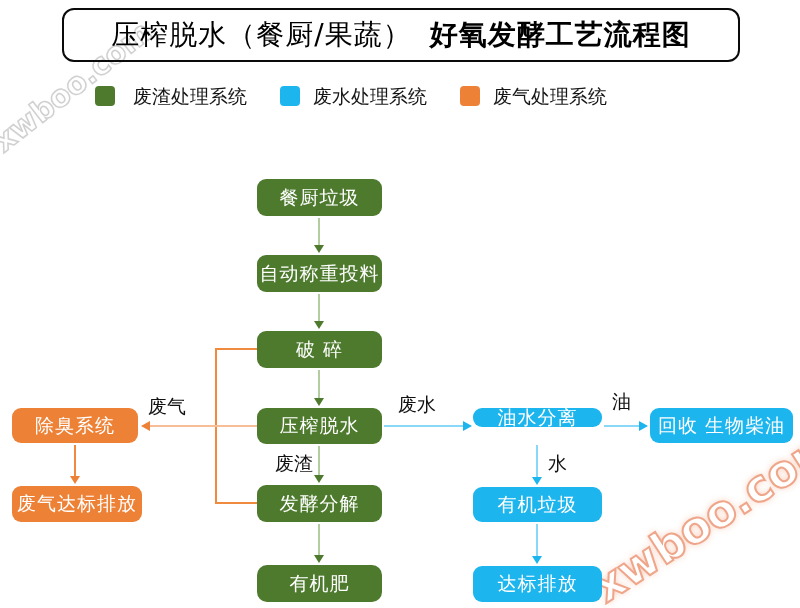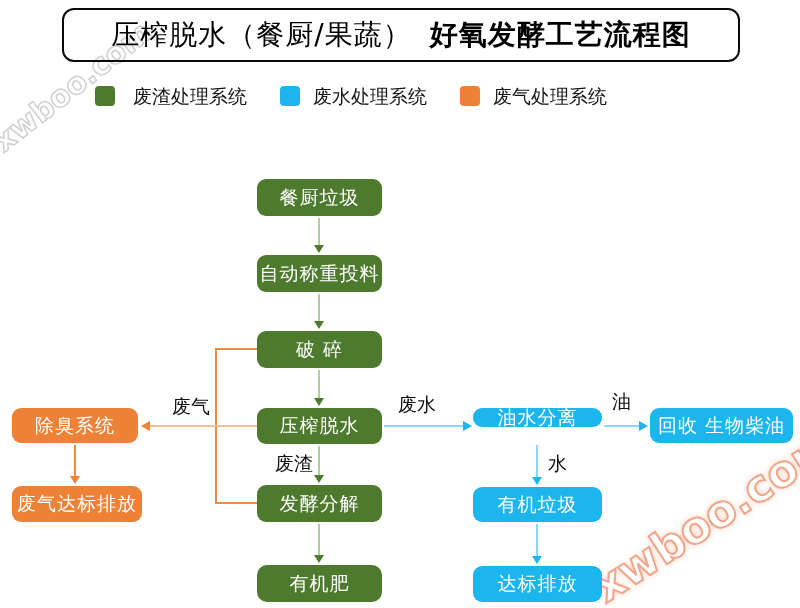--- a/index.html
+++ b/index.html
@@ -129,19 +129,19 @@
 
   <div class="hline oline" style="left:216px;top:348px;width:41px;"></div>
   <div class="vline oline" style="left:215px;top:348px;height:156px;"></div>
   <div class="hline oline" style="left:216px;top:502px;width:41px;"></div>
   <div class="hline oline-light" style="left:150px;top:425px;width:107px;"></div>
   <div class="head head-left oh-l" style="left:141px;top:421px;"></div>
 
   <div class="vline oline" style="left:74px;top:445px;height:31px;"></div>
   <div class="head head-down oh-d" style="left:70px;top:476px;"></div>
 
-  <div class="elabel" style="left:172px;top:394px;">废气</div>
+  <div class="elabel" style="left:148px;top:394px;">废气</div>
   <div class="elabel" style="left:398px;top:392px;">废水</div>
   <div class="elabel" style="left:612px;top:389px;">油</div>
   <div class="elabel" style="left:548px;top:451px;">水</div>
   <div class="elabel" style="left:275px;top:451px;">废渣</div>
 
 </div>
 
 </body></html>

